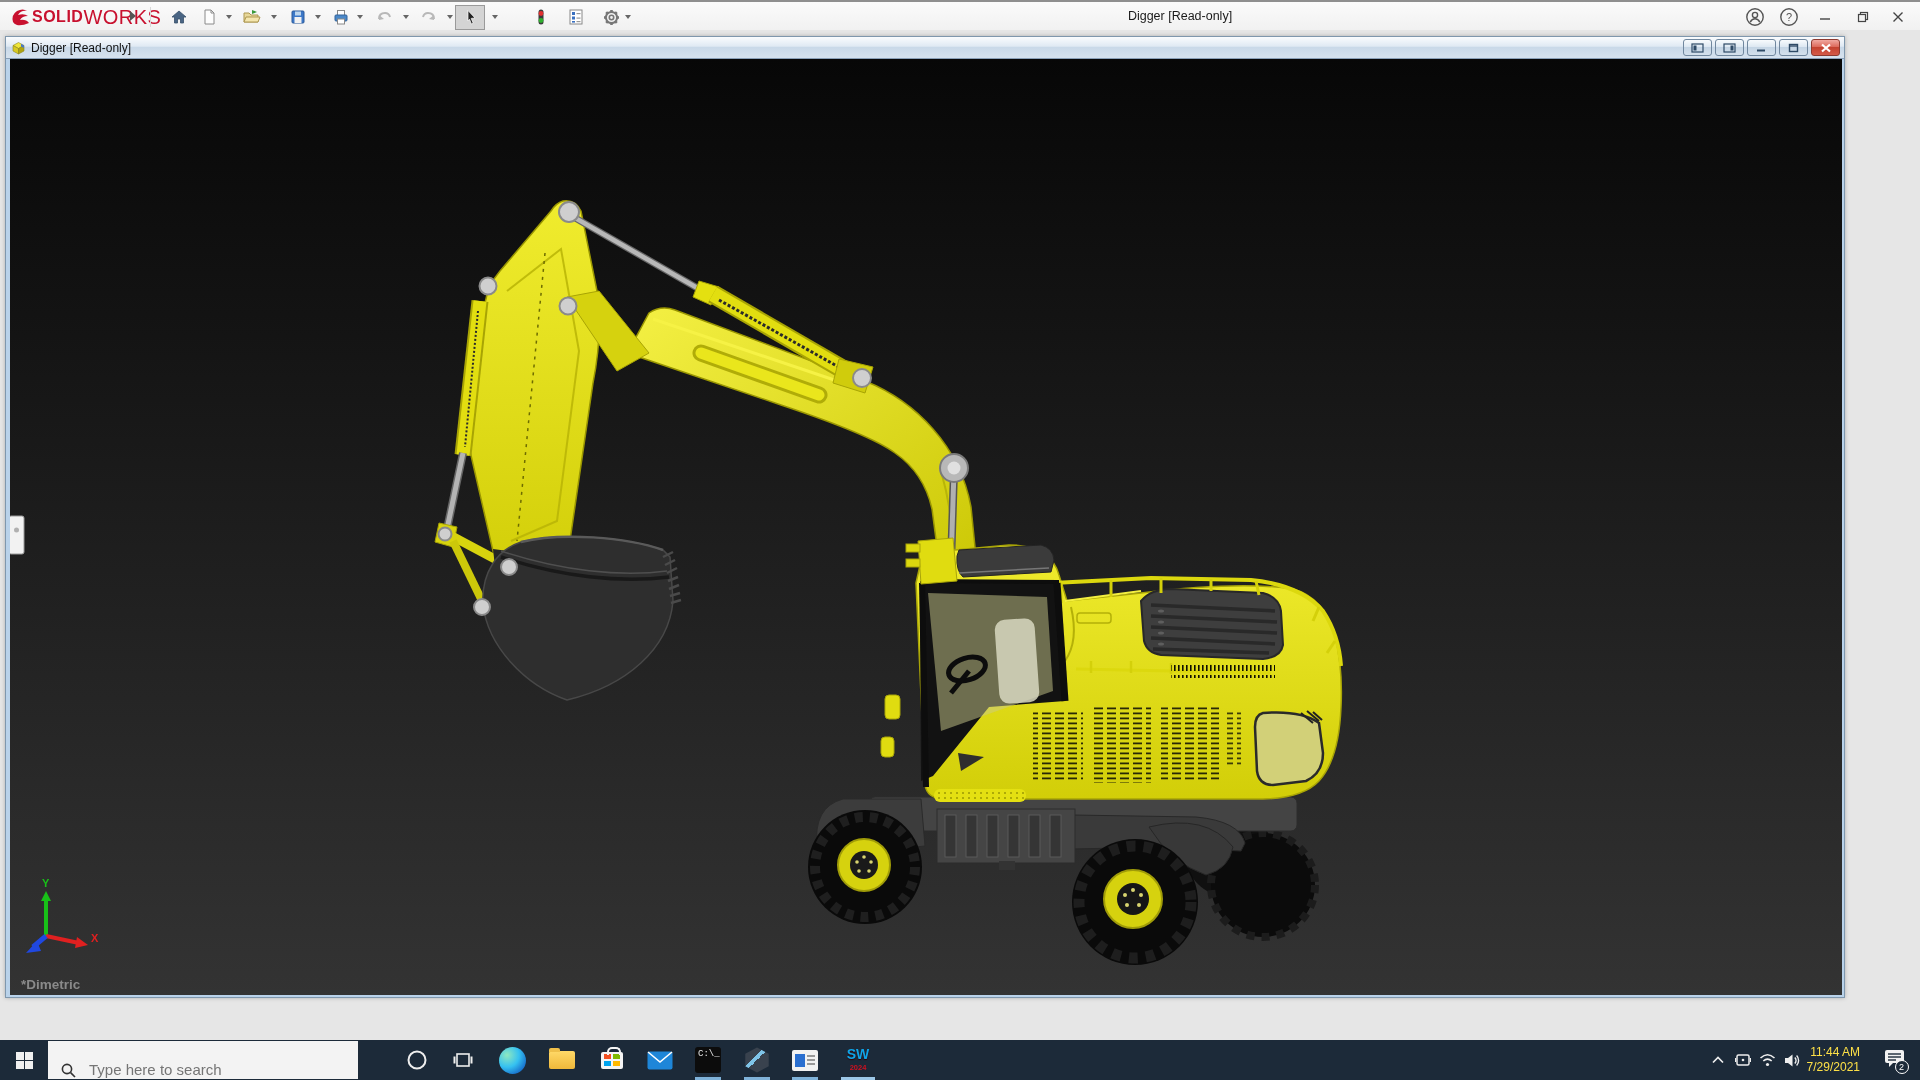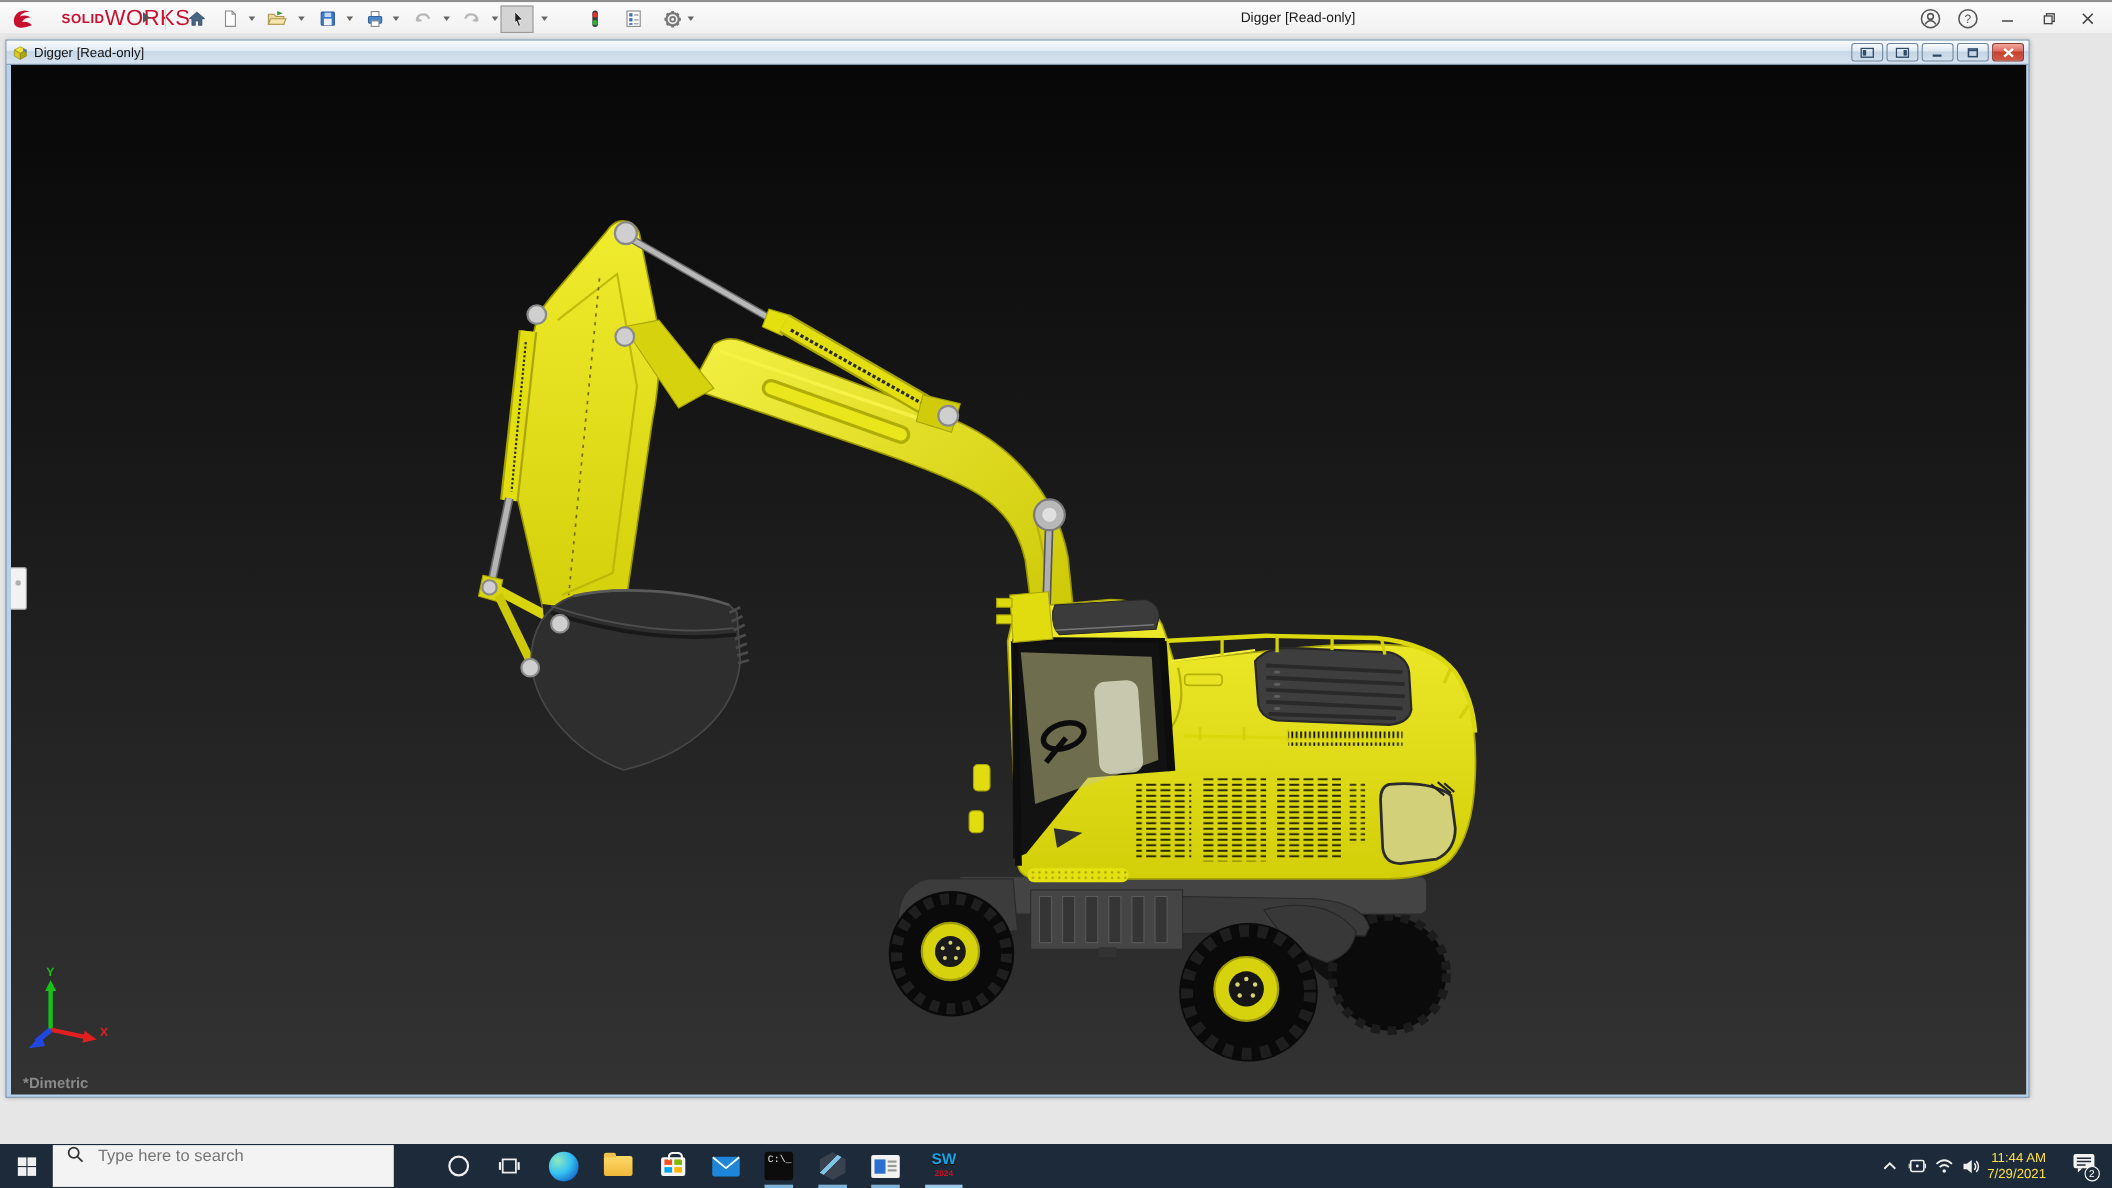--- a/index.html
+++ b/index.html
@@ -5,21 +5,21 @@
   html,body{margin:0;padding:0;background:#000;}
   *{box-sizing:border-box;}
   body{font-family:"Liberation Sans",sans-serif;}
   #stage{position:relative;width:1920px;height:1080px;overflow:hidden;background:#e6e6e6;}
   .abs{position:absolute;}
 
   
   #topline{left:0;top:0;width:1920px;height:2px;background:#8f8f8f;}
   #appbar{left:0;top:2px;width:1920px;height:28px;background:linear-gradient(#fbfbfb,#f1f1f1);}
   #brand{left:10px;top:5px;height:20px;display:flex;align-items:center;}
-  .brand-bold{color:#c8102e;font-weight:bold;font-size:12px;letter-spacing:.5px;margin-left:24px;}
+  .brand-bold{color:#c8102e;font-weight:bold;font-size:16px;letter-spacing:.5px;}
   .brand-light{color:#c8102e;font-weight:normal;font-size:20px;letter-spacing:.5px;}
   #brand-arrow{left:130px;top:9px;width:0;height:0;border-left:6px solid #555;border-top:5px solid transparent;border-bottom:5px solid transparent;}
   #tb-sep{left:150px;top:5px;height:20px;border-left:1px solid #d8d8d8;}
   .ti{position:absolute;top:5px;width:20px;height:20px;display:flex;align-items:center;justify-content:center;}
   .caret{position:absolute;top:13px;width:0;height:0;border-top:4px solid #666;border-left:3.5px solid transparent;border-right:3.5px solid transparent;}
   #sel-box{left:455px;top:3px;width:30px;height:25px;background:#d4d4d4;border:1px solid #9a9a9a;}
   #win-title{left:1040px;top:7px;width:280px;text-align:center;font-size:12.5px;color:#1a1a1a;}
   .chrome-btn{position:absolute;top:4px;width:22px;height:22px;display:flex;align-items:center;justify-content:center;color:#555;}
 
   
@@ -28,21 +28,21 @@
   #doc-title{font-size:12px;color:#111;margin-left:5px;}
   #doc-btns{position:absolute;right:4px;top:2px;display:flex;gap:3px;}
   .aero-btn{width:29px;height:17px;border:1px solid #70879e;border-radius:3px;background:linear-gradient(#f8fbfd,#dde8f2 45%,#c3d4e4 46%,#d4e0ec);display:flex;align-items:center;justify-content:center;}
   .aero-close{background:linear-gradient(#f0a8a0,#dd6a5c 45%,#c3402e 46%,#d45a48);border-color:#8e3a30;}
   #viewport{left:4px;top:22px;width:1832px;height:936px;background:linear-gradient(#070707,#333333);}
   #viewport svg{display:block;}
 
   
   #taskbar{left:0;top:1040px;width:1920px;height:40px;background:#1c2a39;}
   .tb-item{position:absolute;top:0;height:40px;display:flex;align-items:center;justify-content:center;}
-  #search-box{left:48px;top:1px;width:310px;height:38px;background:#f3f3f3;display:flex;align-items:flex-start;padding-left:12px;gap:10px;}
+  #search-box{left:48px;top:1px;width:310px;height:38px;background:#f3f3f3;display:flex;align-items:flex-end;padding-left:12px;gap:10px;}
   #search-text-input{border:none;outline:none;background:transparent;font-size:15px;color:#444;font-family:"Liberation Sans",sans-serif;width:240px;}
   .underline{position:absolute;top:37px;height:3px;background:#7fb2d9;}
   .appicon{position:absolute;top:0;width:40px;height:40px;display:flex;align-items:center;justify-content:center;}
   #clockbox{left:1782px;top:5px;width:78px;text-align:right;color:#fde047;font-size:12px;line-height:15px;}
   .cmd-icon{width:26px;height:26px;background:#0c0c0c;border-radius:3px;color:#e8e8e8;font-family:"Liberation Mono",monospace;font-size:9px;padding:2px 0 0 3px;}
   .hex-icon{width:26px;height:26px;clip-path:polygon(50% 2%,95% 26%,95% 74%,50% 98%,5% 74%,5% 26%);background:linear-gradient(135deg,#39424e 40%,#7fc4e8 40%,#7fc4e8 50%,#39424e 50%);}
   .sw-icon{text-align:center;line-height:13px;}
   .sw-top{color:#0ea5e9;font-weight:bold;font-size:14px;text-shadow:0 1px 1px #300;text-align:right;}
   .sw-year{color:#cf1020;font-weight:bold;font-size:7.5px;display:block;}
   .edge-icon{width:27px;height:27px;border-radius:50%;background:radial-gradient(circle at 30% 30%,#8fe8c0 0%,#35c1f1 45%,#1b78d0 75%,#0b4fa0 100%);}

